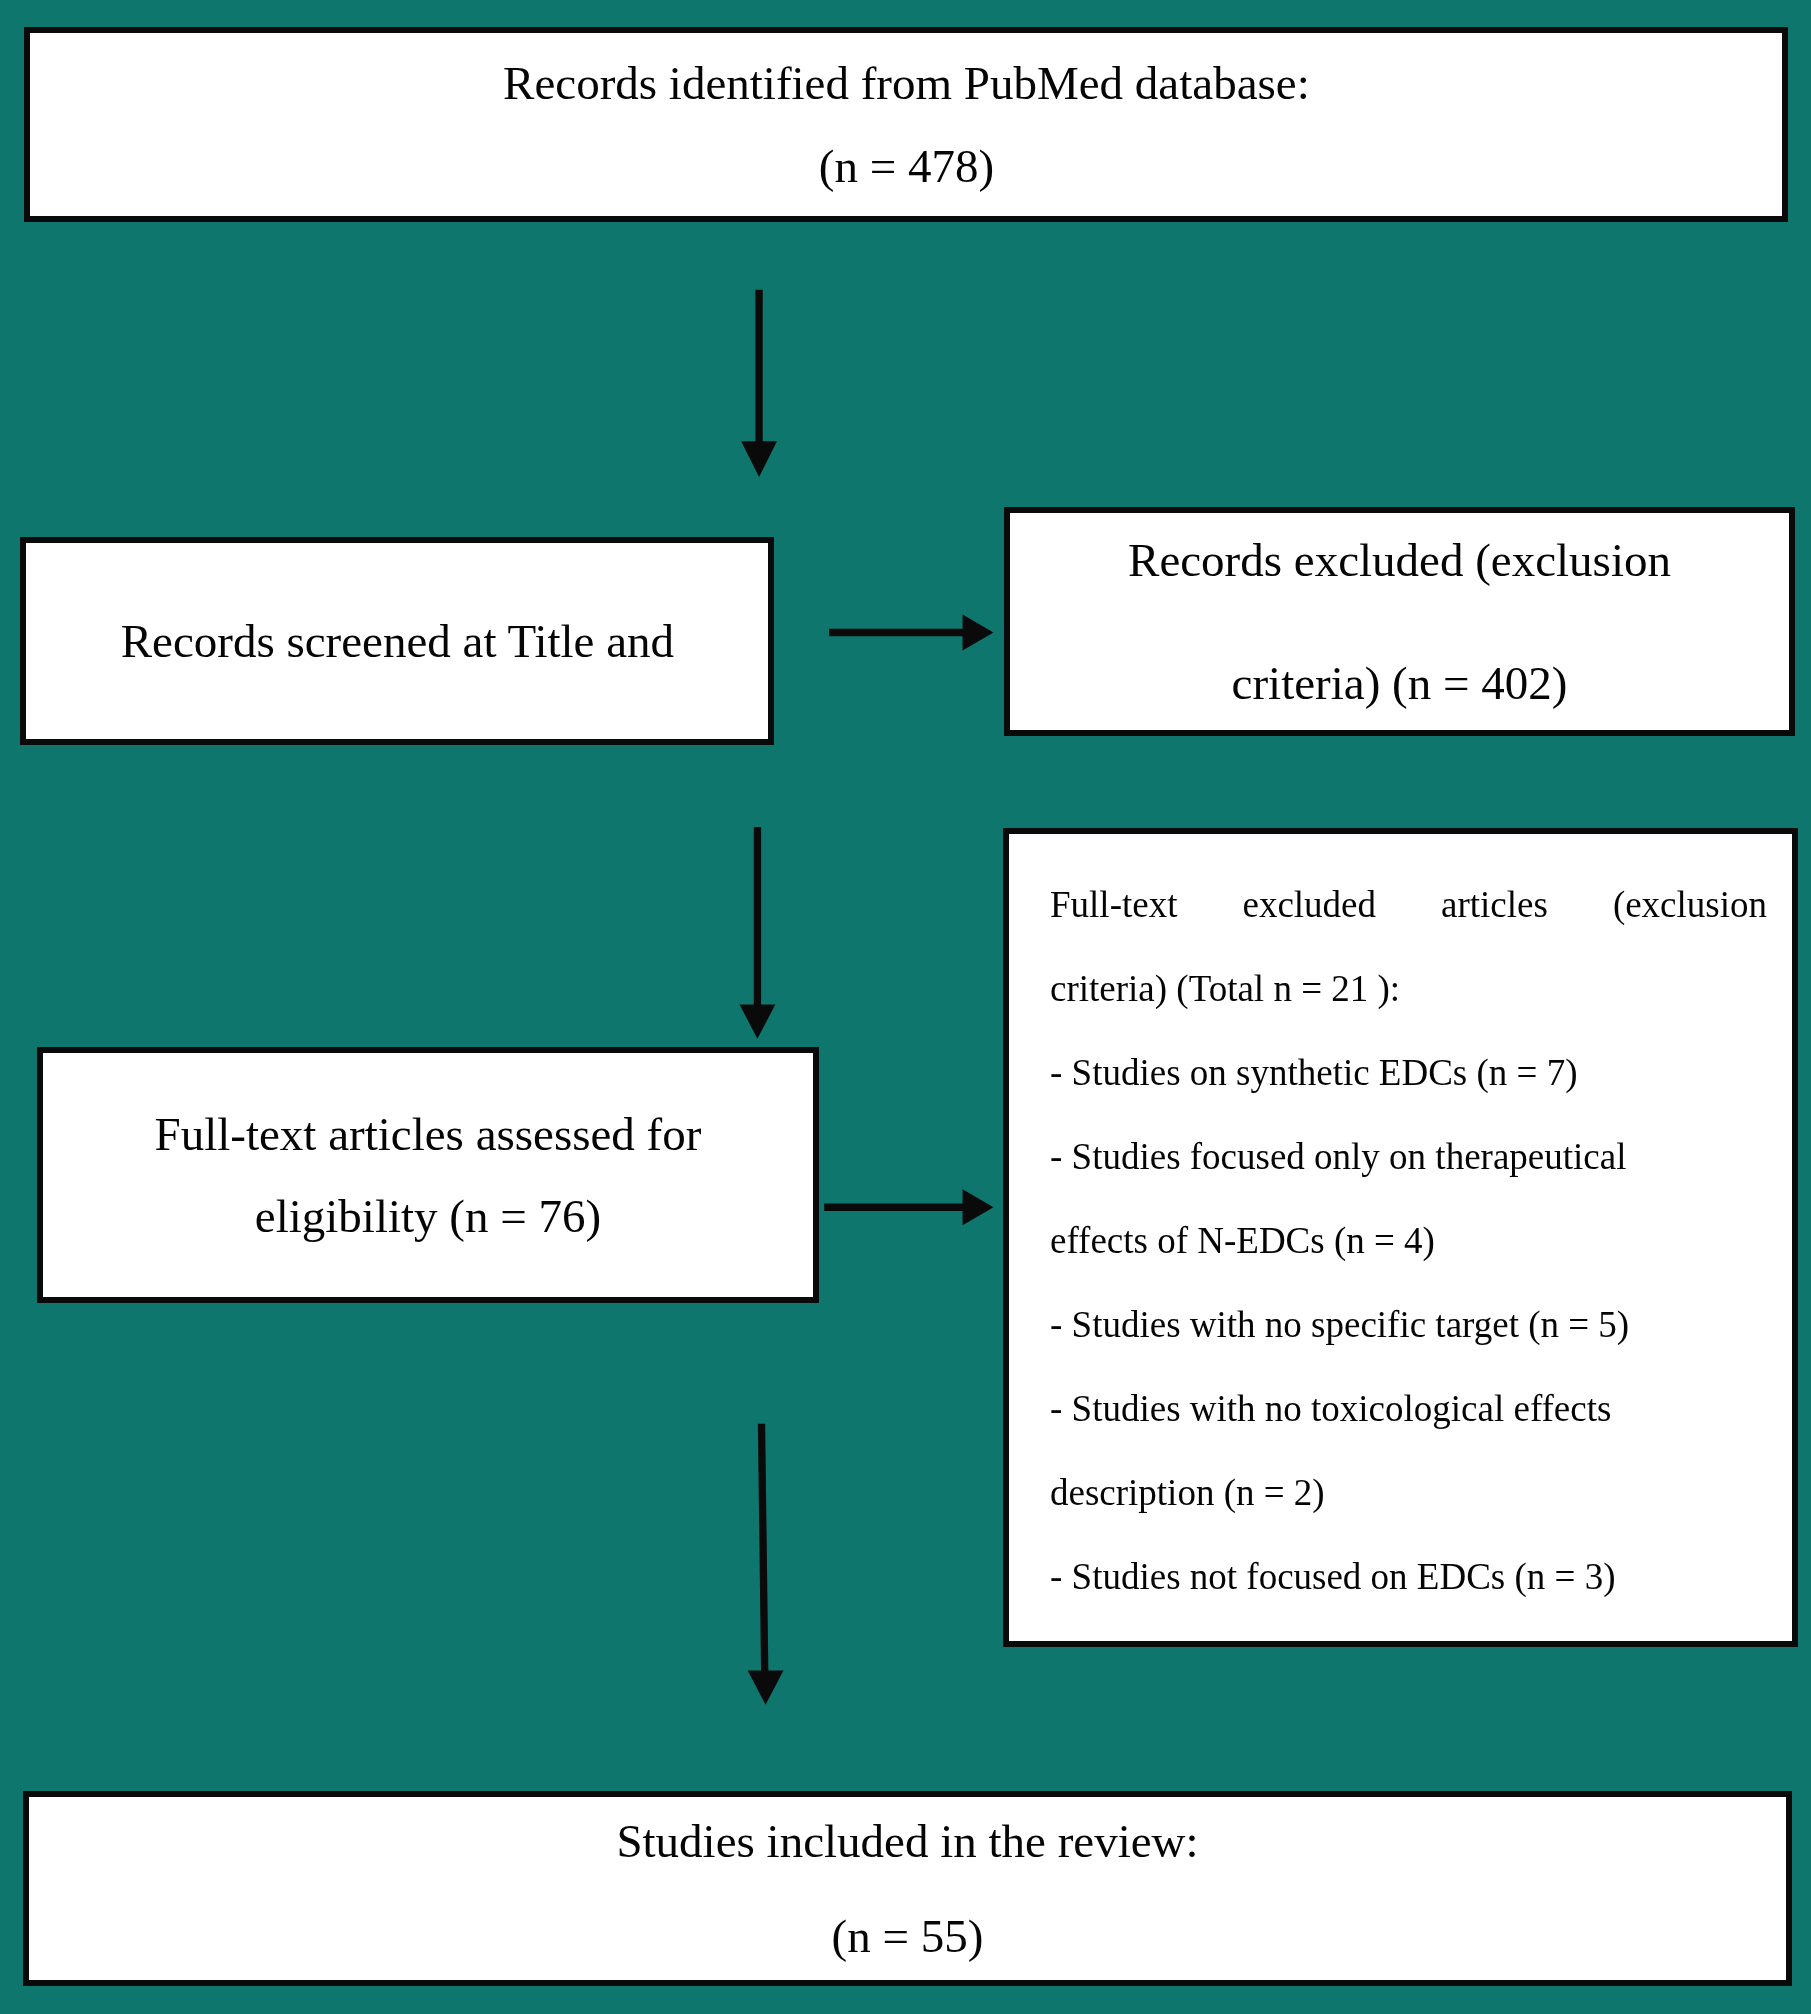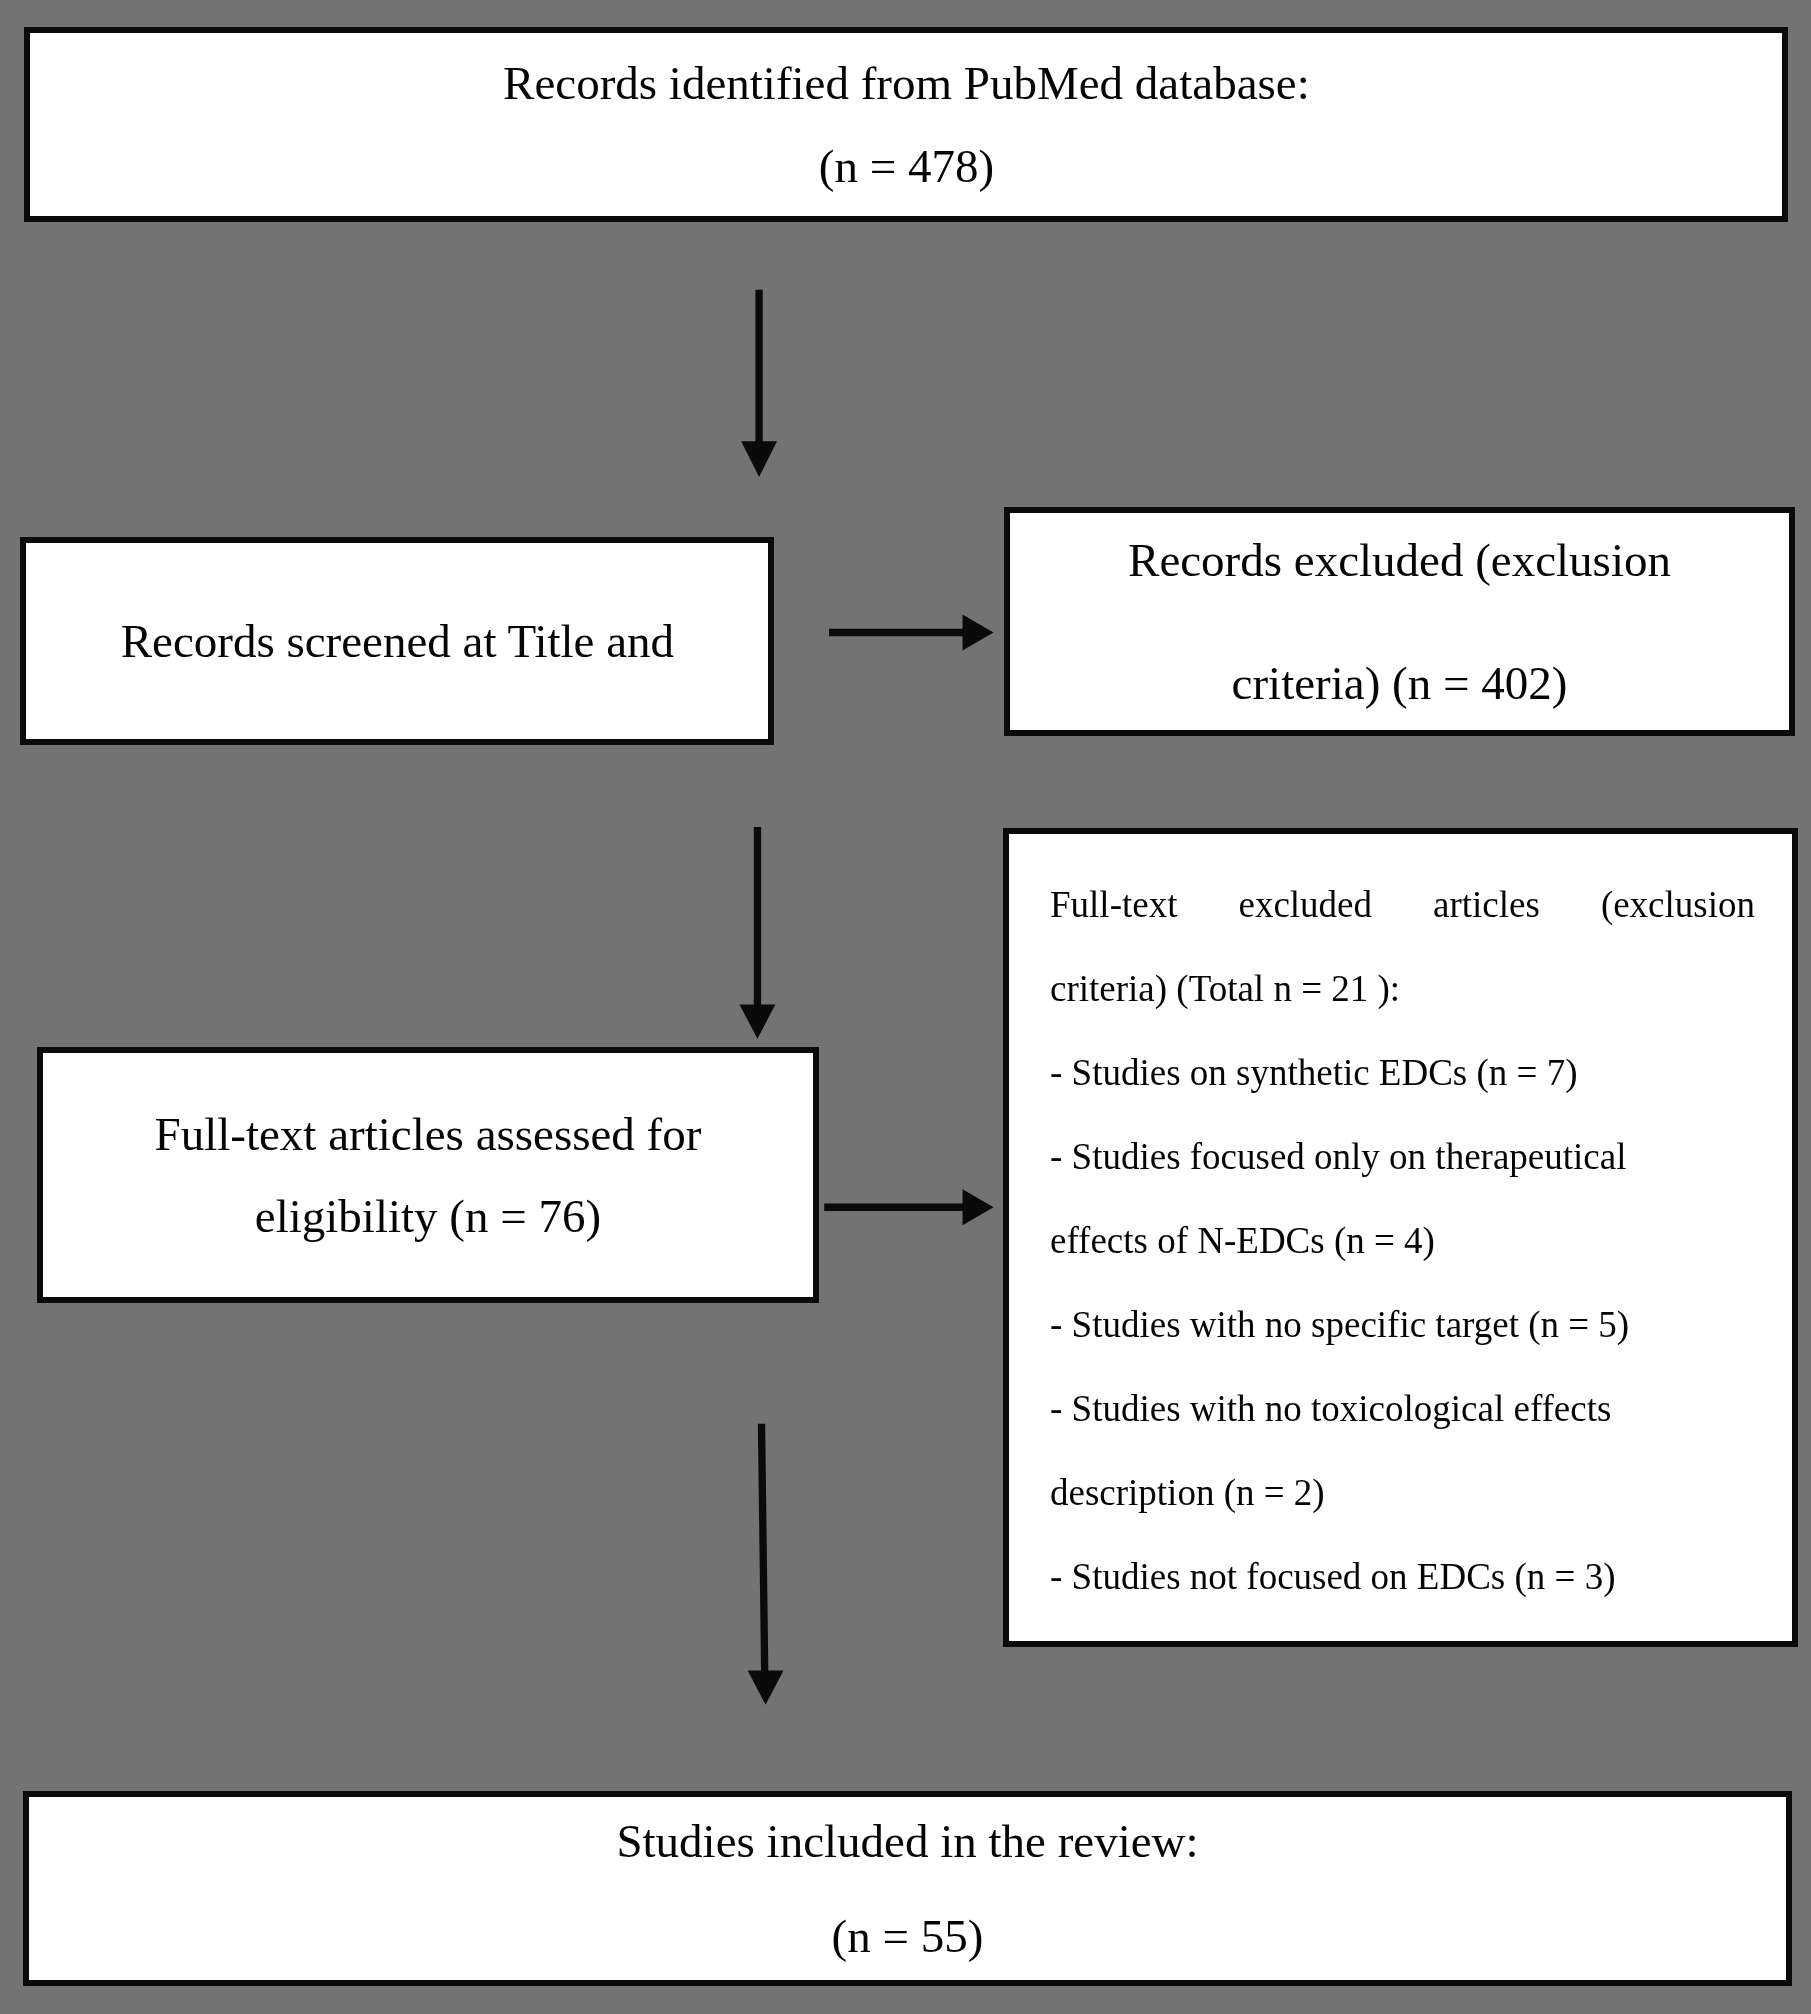--- a/index.html
+++ b/index.html
@@ -1,20 +1,20 @@
 <!DOCTYPE html>
 <html style="font-size:13px"><head>
 <meta charset="utf-8">
 <style>
   html, body { margin: 0; padding: 0; background: #ffffff; }
   .canvas {
     position: relative;
     width: 1812px;
     height: 2014px;
-    background: #737373;
+    background: #0f766e;
     font-family: "Liberation Serif", serif;
     color: #050505;
   }
   .arrows {
     position: absolute;
     left: 0; top: 0;
     width: 1812px; height: 2014px;
     pointer-events: none;
   }
   .box {
@@ -35,21 +35,21 @@
     line-height: 1.75;
     white-space: nowrap;
   }
   .box-identification { left: 24.4px;   top: 27px;   width: 1764px; height: 195px; }
   .box-screening      { left: 20.4px;   top: 537px;  width: 754px;  height: 208px; }
   .box-excluded       { left: 1004px; top: 507px;  width: 791px;  height: 229px; gap: 40px; }
   .box-eligibility    { left: 37px;   top: 1047px; width: 782px;  height: 256px; }
   .box-included       { left: 23px;   top: 1791px; width: 1769px; height: 195px; gap: 12px; }
   .box-fulltext-excluded {
     left: 1003px; top: 828px; width: 795px; height: 819px;
-    padding: 29px 37px 0 41px;
+    padding: 29px 25px 0 41px;
   }
   .dline {
     height: 84px;
     line-height: 84px;
     font-size: 37px;
     text-align: left;
     white-space: nowrap;
     overflow: visible;
   }
   .dline[data-justify] {

